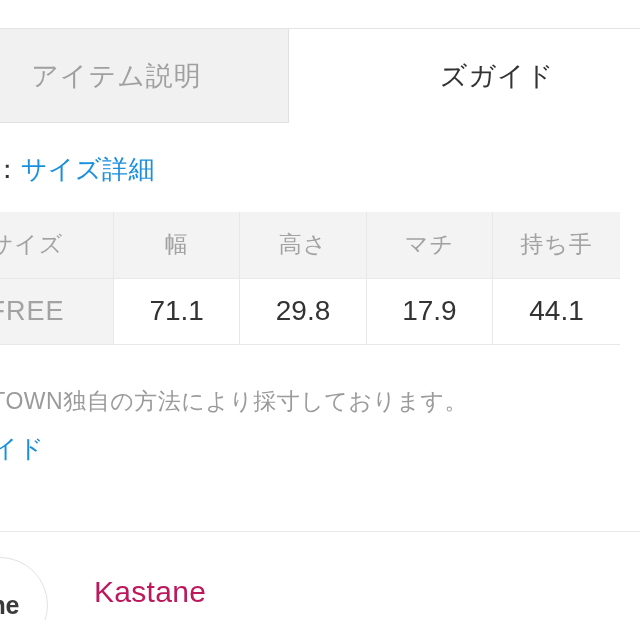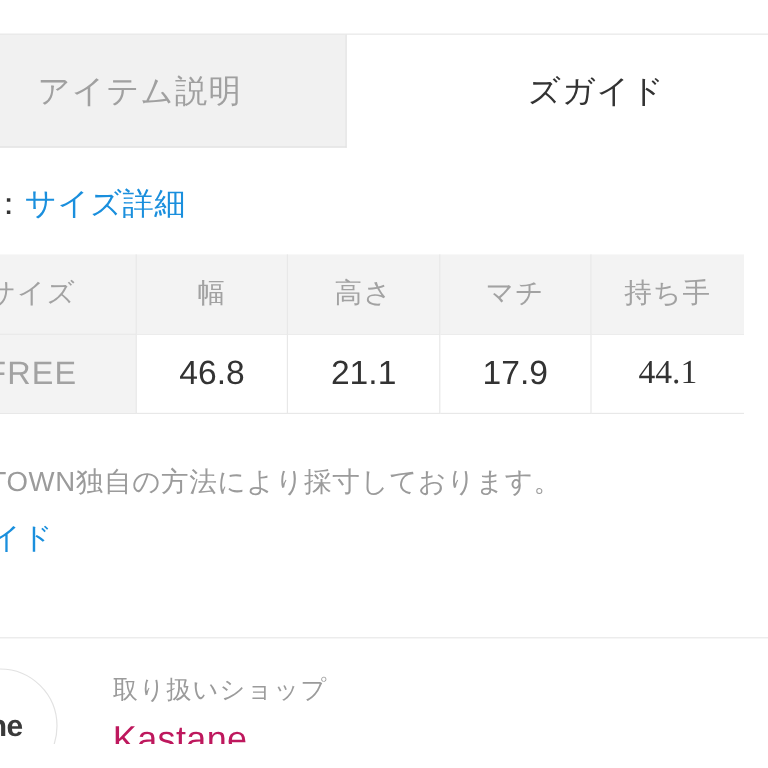--- a/index.html
+++ b/index.html
@@ -90,21 +90,21 @@
   .size-table td, .size-table th {
     box-sizing: border-box;
     height: 66px;
     text-align: center;
     vertical-align: middle;
     font-weight: normal;
     border-right: 1px solid #e8e8e8;
     padding: 0;
   }
   .size-table tr th:last-child,
-  .size-table tr td:last-child { border-right: none; font-family: Liberation Serif, serif; }
+  .size-table tr td:last-child { border-right: none; }
 
   .size-table thead th {
     background: #f3f3f3;
     color: #a2a2a2;
     font-size: 23px;
     letter-spacing: 1px;
     border-bottom: 1px solid #e8e8e8;
   }
   .size-table tbody td {
     background: #ffffff;
@@ -232,37 +232,36 @@
         <th class="col-size">サイズ</th>
         <th class="col-dim">幅</th>
         <th class="col-dim">高さ</th>
         <th class="col-dim">マチ</th>
         <th class="col-last">持ち手</th>
       </tr>
     </thead>
     <tbody>
       <tr>
         <td class="size-name">FREE</td>
-        <td>46.8</td>
-        <td>21.1</td>
+        <td>71.1</td>
+        <td>29.8</td>
         <td>17.9</td>
         <td>44.1</td>
       </tr>
     </tbody>
   </table>
 
   <div class="note">OZOTOWN独自の方法により採寸しております。</div>
 
   <a class="guide-link">ズガイド</a>
 
   <div class="divider"></div>
 
   <div class="shop">
     <div class="shop-logo">
       <span class="shop-logo-text">ane</span>
     </div>
     <div class="shop-meta">
-      <span class="shop-label">取り扱いショップ</span>
       <a class="shop-name">Kastane</a>
     </div>
   </div>
 
 </div>
 
 </body></html>

